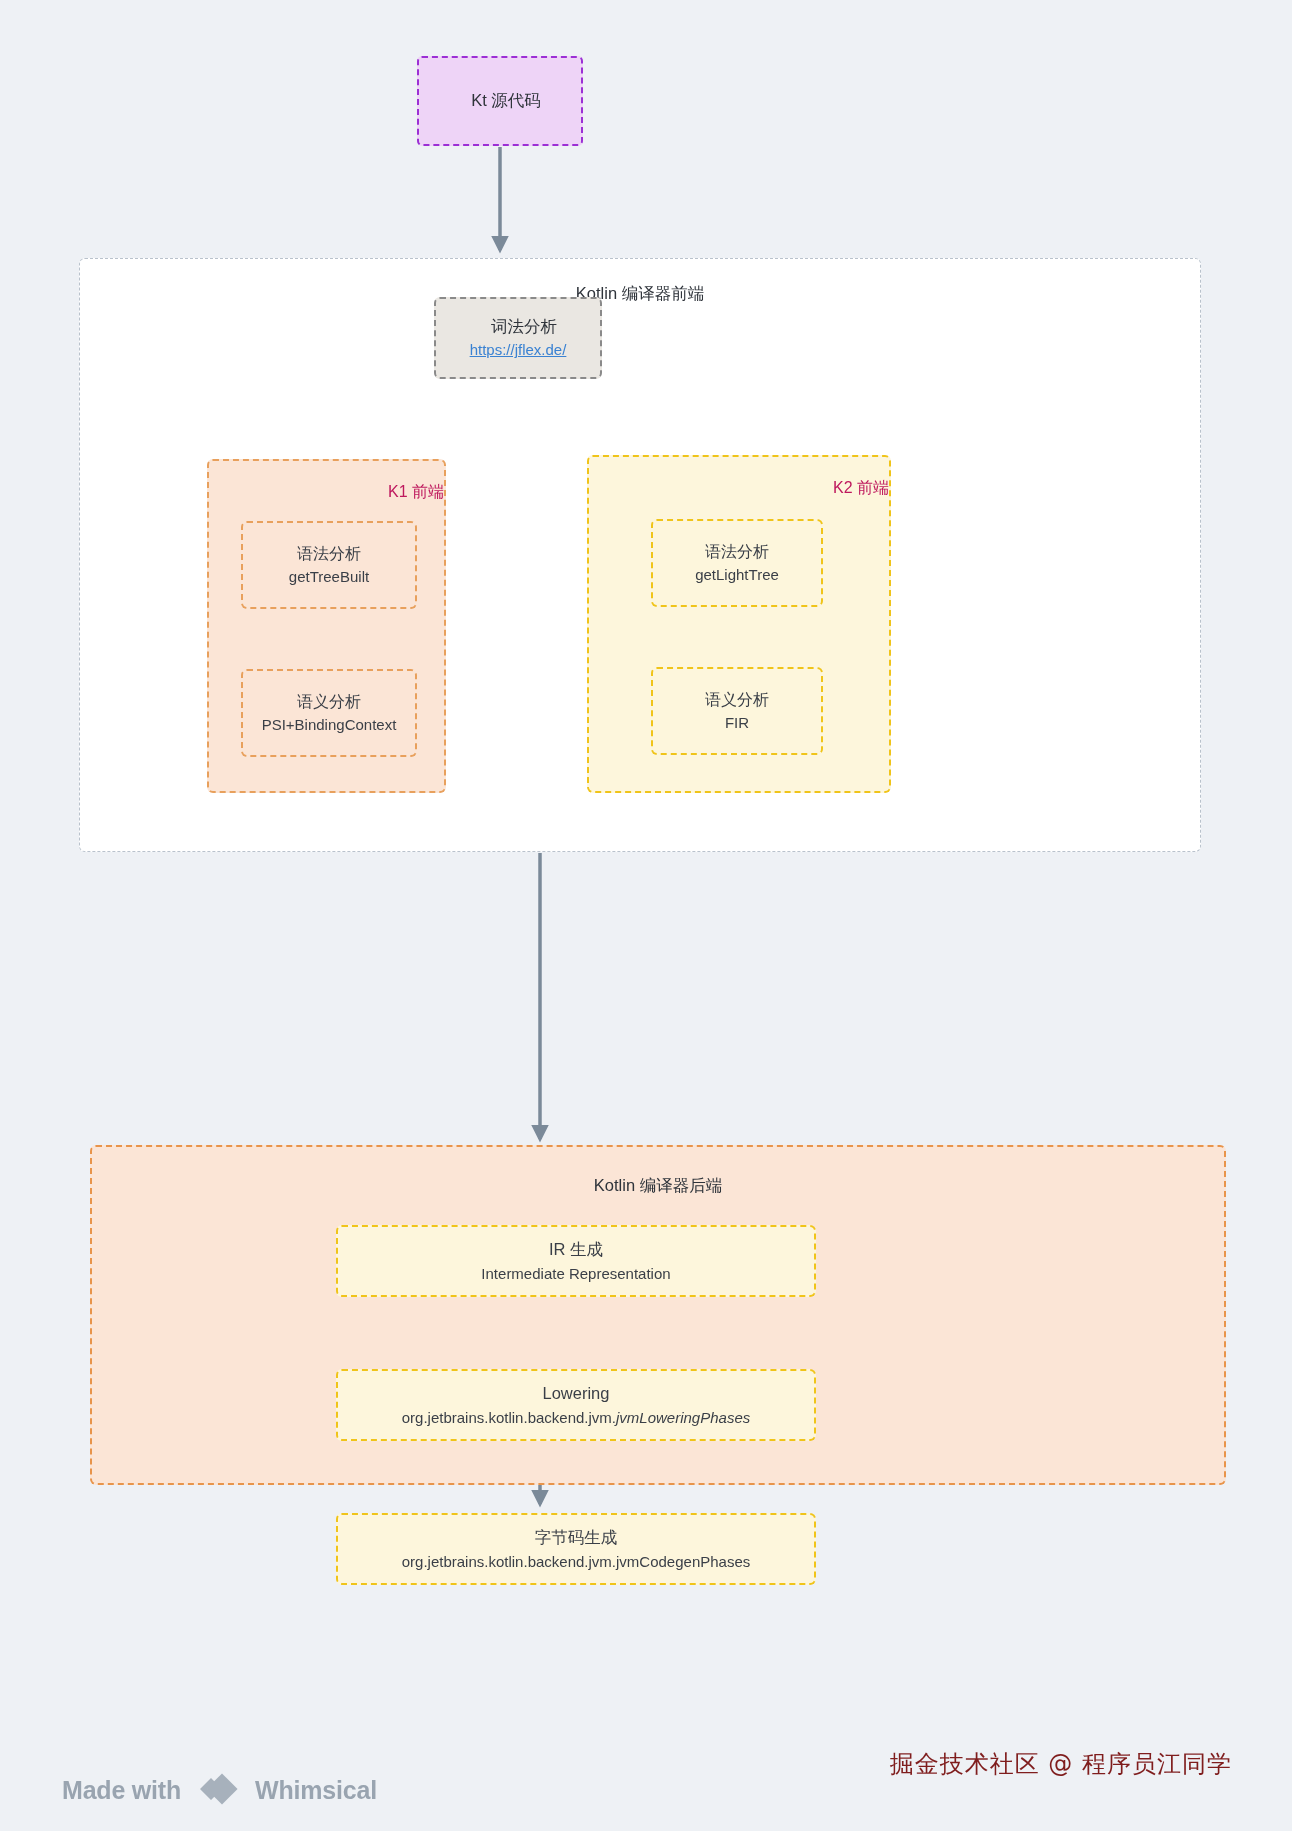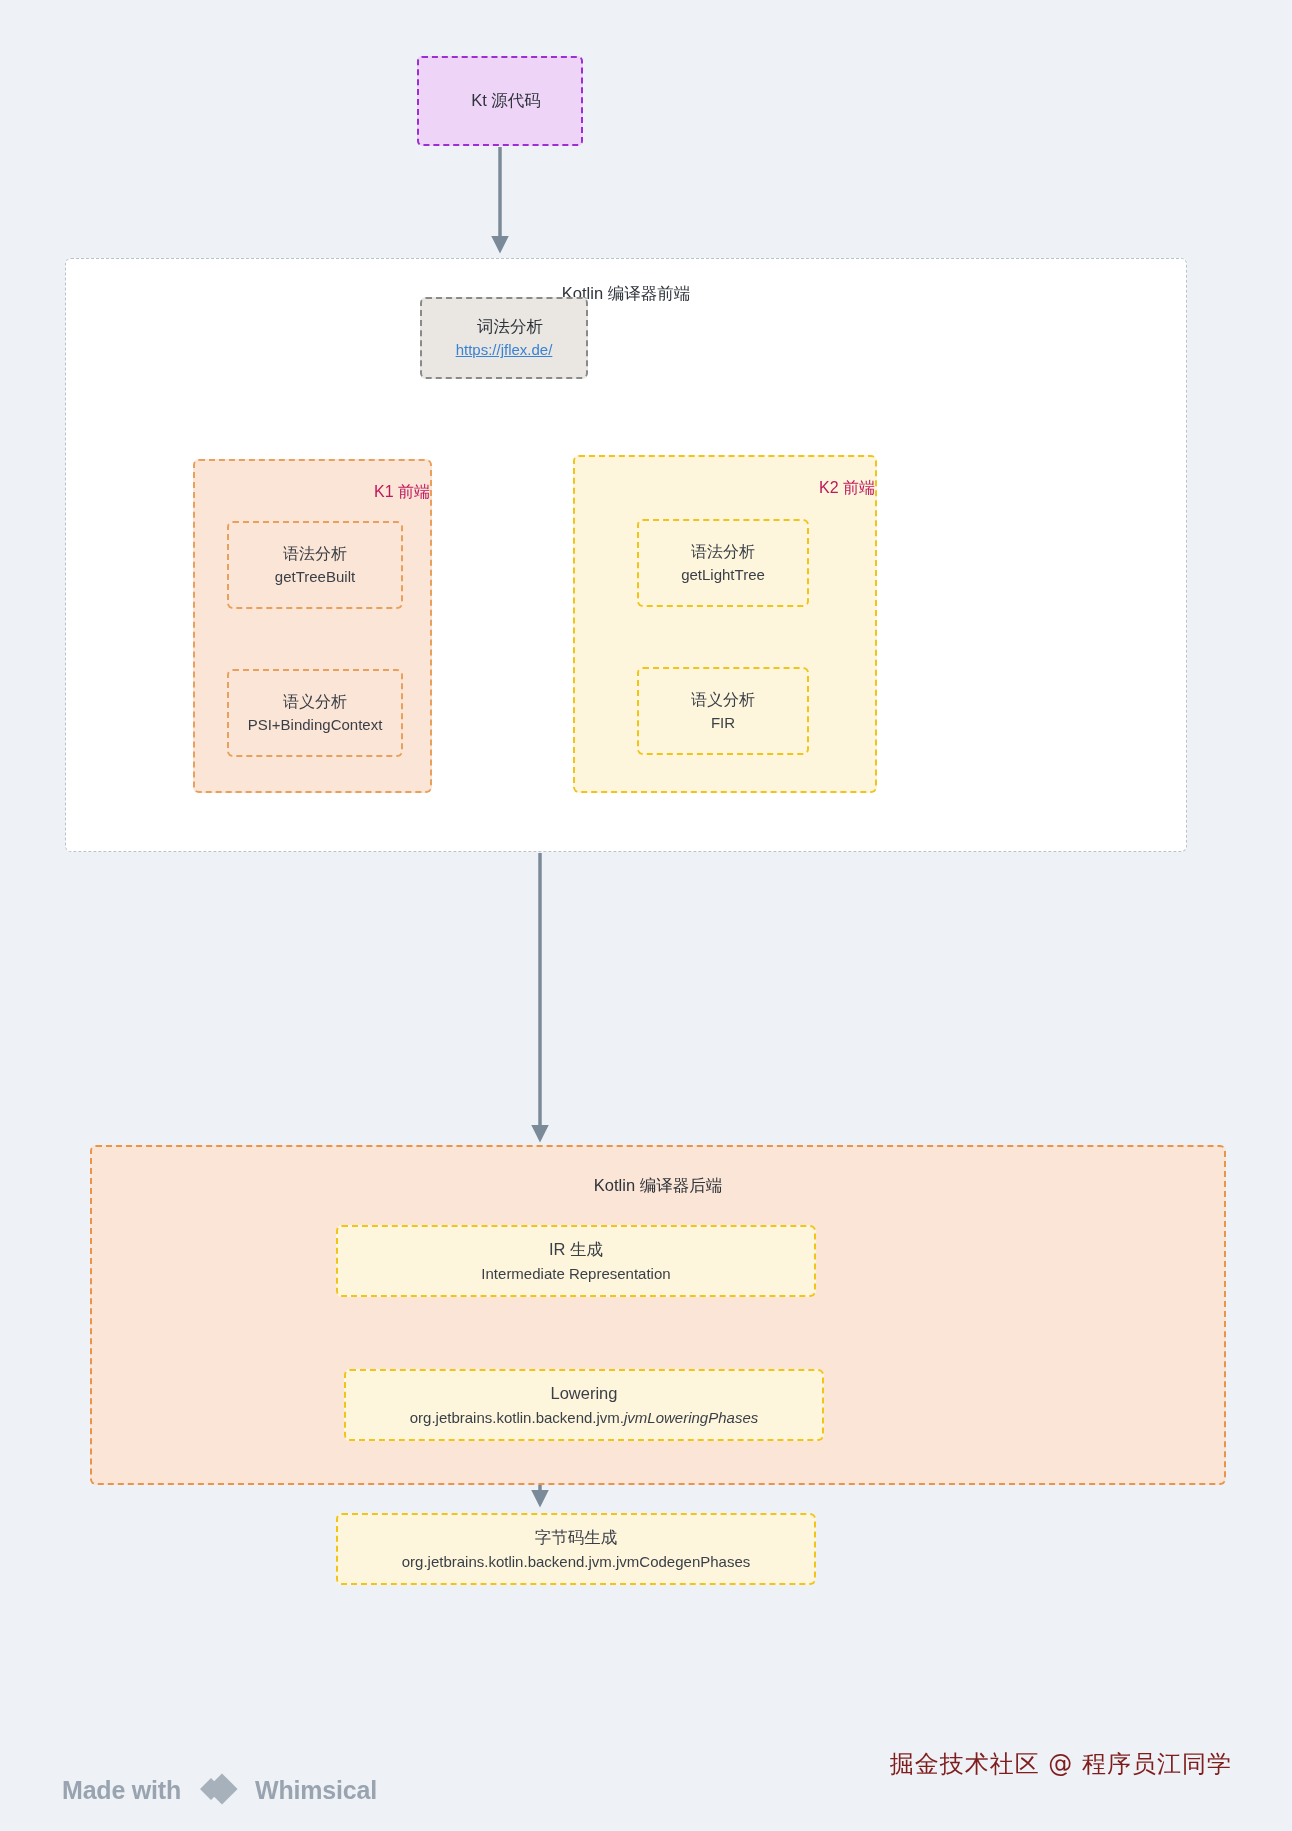--- a/index.html
+++ b/index.html
@@ -33,21 +33,21 @@
   .box-source {
     left: 417px; top: 56px; width: 166px; height: 90px;
     background: #eed4f7;
     border: 2.5px dashed #9b2fd4;
     border-radius: 5px;
   }
 
   
   .container-frontend {
     position: absolute;
-    left: 65px; top: 258px; width: 1122px; height: 594px;
+    left: 79px; top: 258px; width: 1122px; height: 594px;
     background: #ffffff;
     border: 1.5px dashed #b9c2cc;
     border-radius: 6px;
   }
   .container-frontend > .cap {
     position: absolute; top: 24px; left: 0; right: 0;
     text-align: center; font-size: 16.5px; color: #2f343b;
   }
 
   
@@ -129,21 +129,21 @@
     border: 2px dashed #f0c419;
     border-radius: 6px;
     display: flex; flex-direction: column;
     align-items: center; justify-content: center;
     line-height: 1.55;
     width: 480px; left: 244px;
   }
   .be-box .title { font-size: 16.5px; }
   .be-box .sub   { font-size: 15px; }
   .be-ir      { top: 78px;  height: 72px; }
-  .be-lower   { top: 222px; height: 72px; margin-left: 8px; }
+  .be-lower   { top: 222px; height: 72px; }
   .be-codegen { top: 366px; height: 72px; }
   .ital { font-style: italic; }
 
   
   .conn { position: absolute; pointer-events: none; }
 
   
   .footer-left {
     position: absolute; left: 62px; top: 1773px;
     display: flex; align-items: center; gap: 14px;

